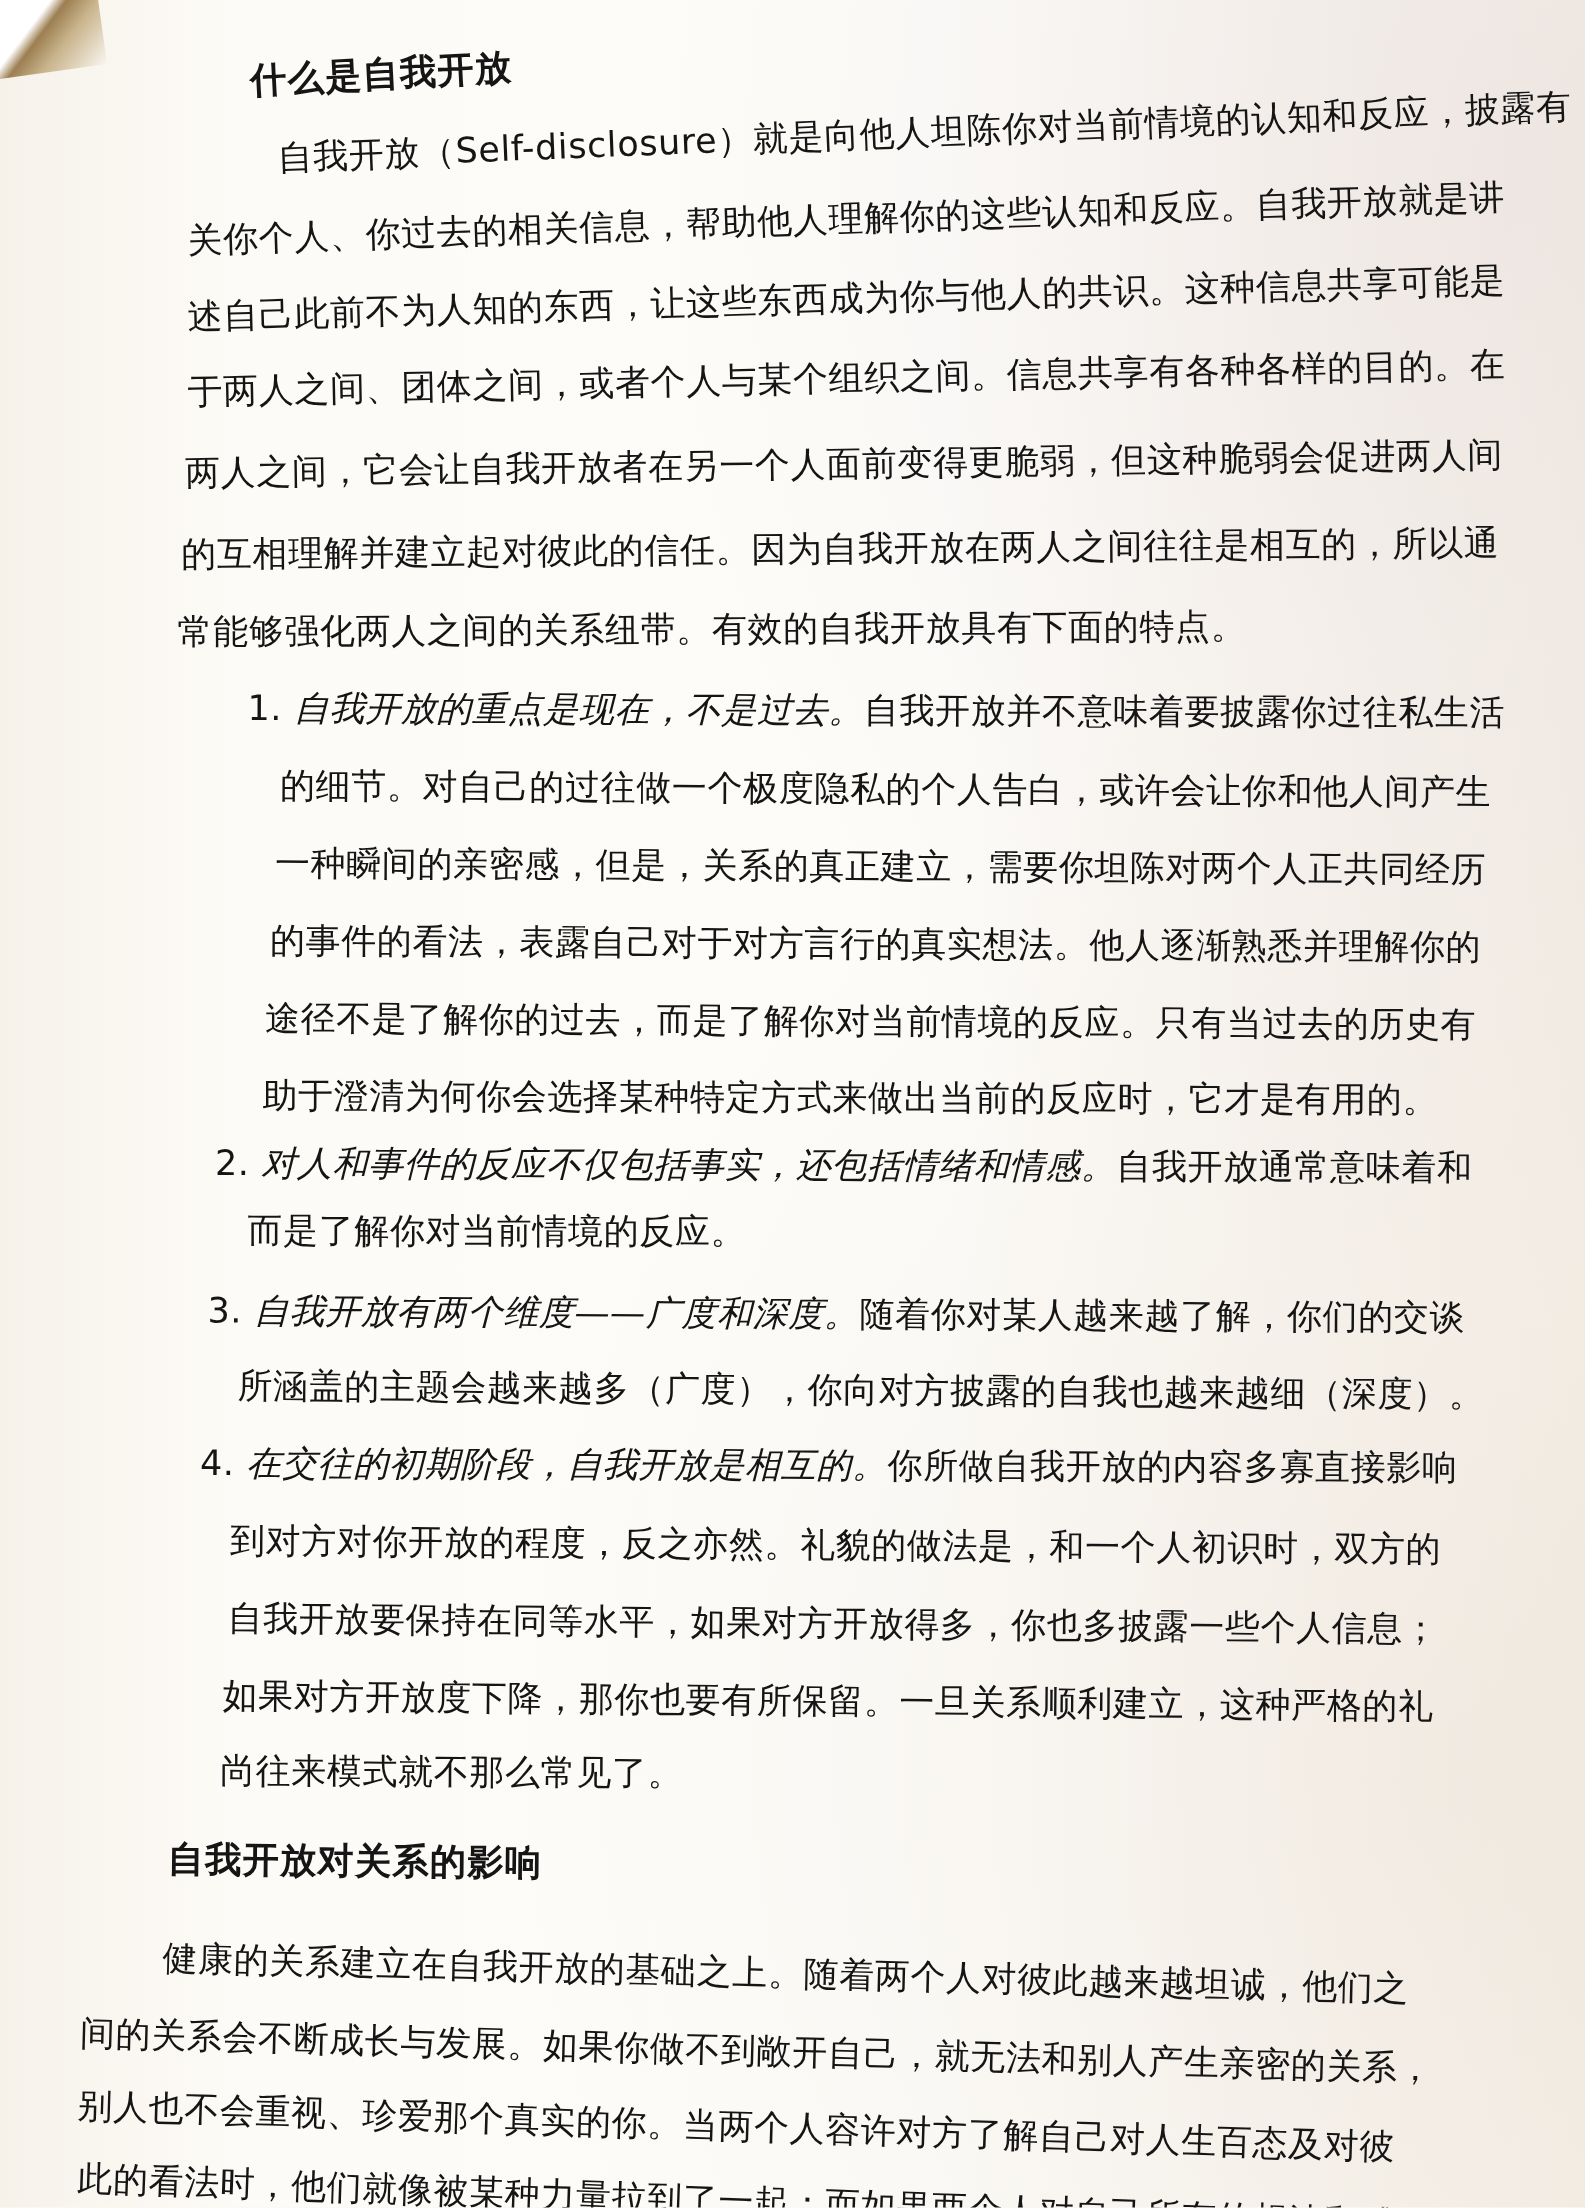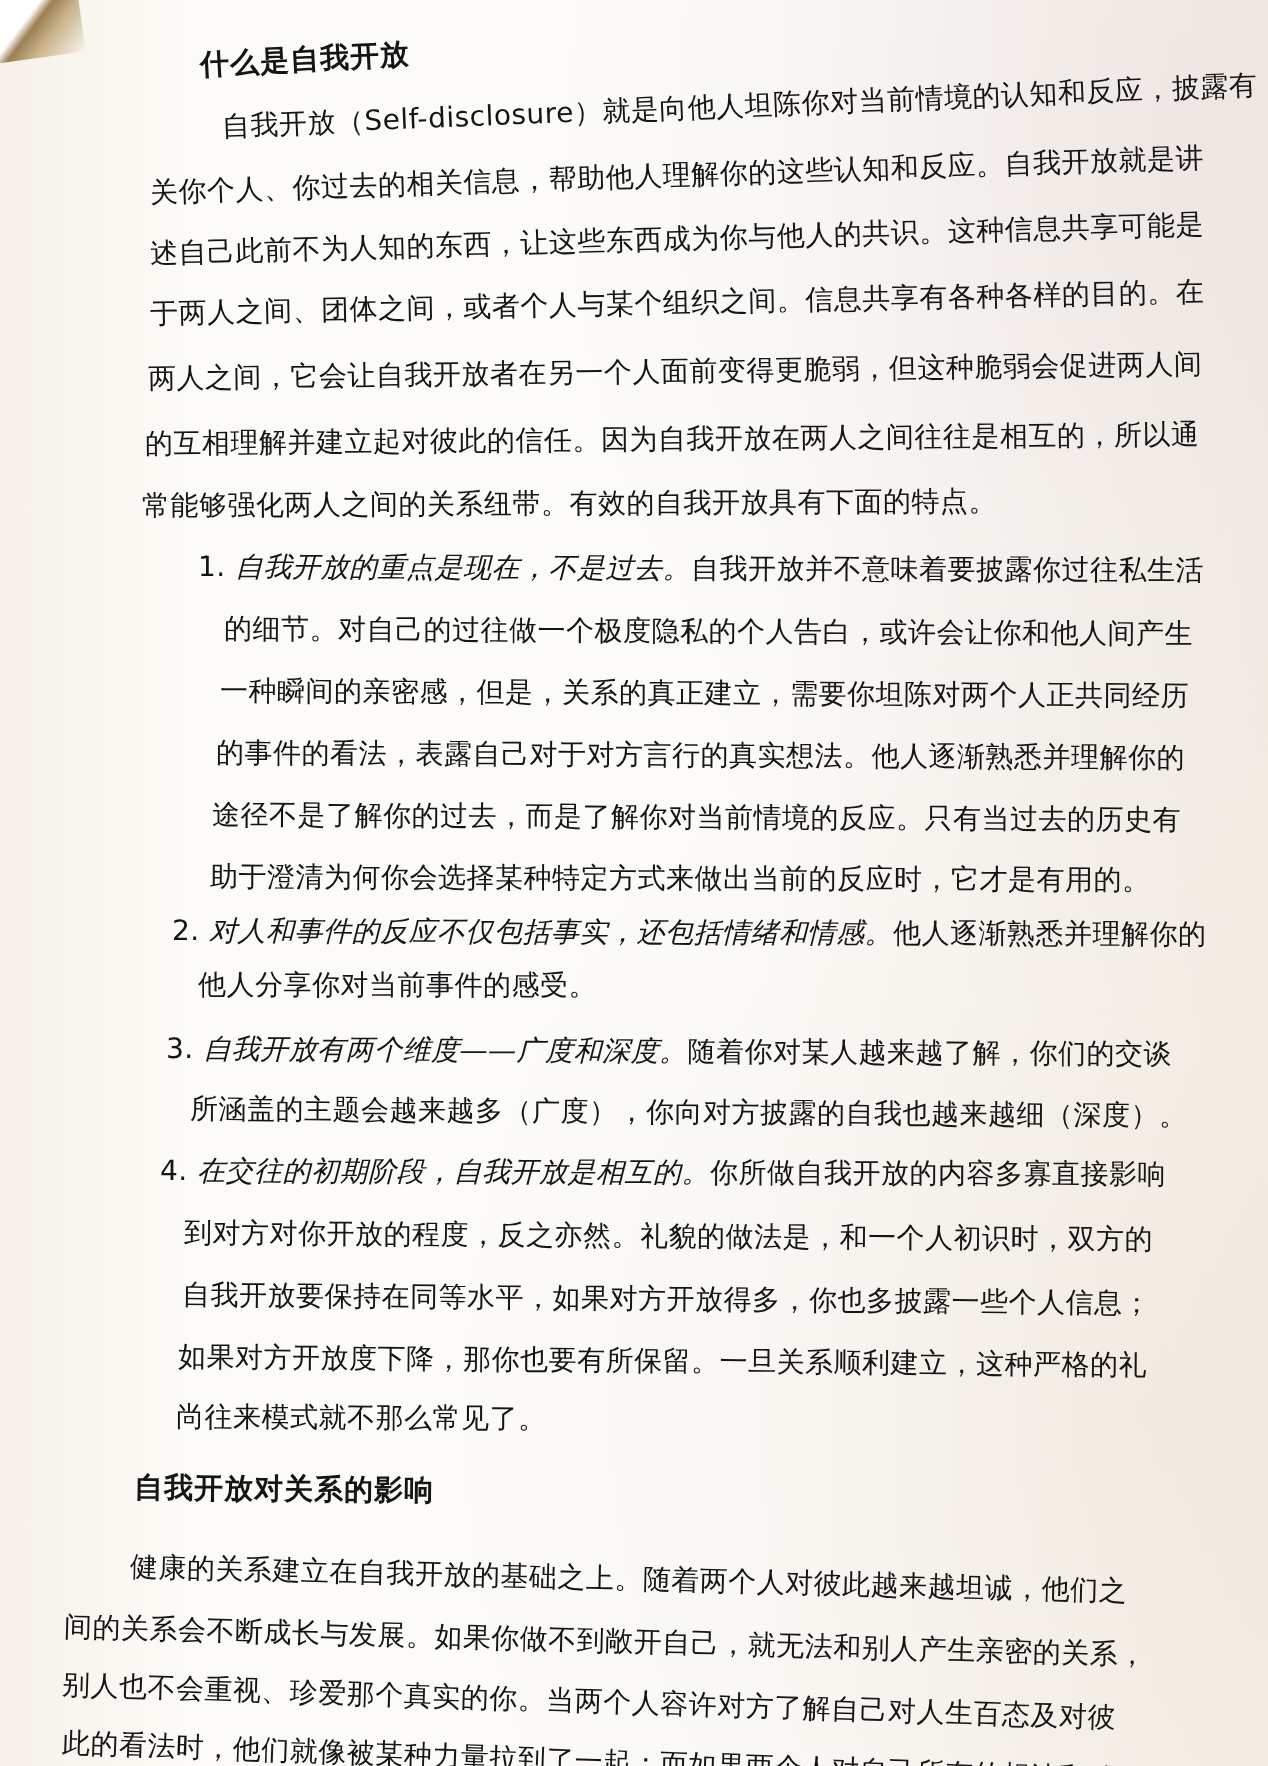--- a/index.html
+++ b/index.html
@@ -80,23 +80,23 @@
       <span class="italic">自我开放的重点是现在，不是过去。</span><span>自我开放并不意味着要披露你过往私生活</span>
     </div>
     <div class="line" style="left:224px; top:610px; transform:rotate(0.3deg); transform-origin:0 50%;">的细节。对自己的过往做一个极度隐私的个人告白，或许会让你和他人间产生</div>
     <div class="line" style="left:220px; top:672px; transform:rotate(0.3deg); transform-origin:0 50%;">一种瞬间的亲密感，但是，关系的真正建立，需要你坦陈对两个人正共同经历</div>
     <div class="line" style="left:216px; top:734px; transform:rotate(0.3deg); transform-origin:0 50%;">的事件的看法，表露自己对于对方言行的真实想法。他人逐渐熟悉并理解你的</div>
     <div class="line" style="left:212px; top:796px; transform:rotate(0.3deg); transform-origin:0 50%;">途径不是了解你的过去，而是了解你对当前情境的反应。只有当过去的历史有</div>
     <div class="line" style="left:210px; top:858px; transform:rotate(0.2deg); transform-origin:0 50%;">助于澄清为何你会选择某种特定方式来做出当前的反应时，它才是有用的。</div>
 
     <div class="line" style="left:172px; top:912px; transform:rotate(0.2deg); transform-origin:0 50%;">
       <span>2.</span>
-      <span class="italic">对人和事件的反应不仅包括事实，还包括情绪和情感。</span><span>他人逐渐熟悉并理解你的</span>
+      <span class="italic">对人和事件的反应不仅包括事实，还包括情绪和情感。</span><span>自我开放通常意味着和</span>
     </div>
-    <div class="line" style="left:198px; top:966px; transform:rotate(0.1deg); transform-origin:0 50%;">他人分享你对当前事件的感受。</div>
+    <div class="line" style="left:198px; top:966px; transform:rotate(0.1deg); transform-origin:0 50%;">而是了解你对当前情境的反应。</div>
 
     <div class="line" style="left:166px; top:1030px; transform:rotate(0.3deg); transform-origin:0 50%;">
       <span>3.</span>
       <span class="italic">自我开放有两个维度——广度和深度。</span><span>随着你对某人越来越了解，你们的交谈</span>
     </div>
     <div class="line" style="left:190px; top:1090px; transform:rotate(0.4deg); transform-origin:0 50%;">所涵盖的主题会越来越多（广度），你向对方披露的自我也越来越细（深度）。</div>
 
     <div class="line" style="left:160px; top:1152px; transform:rotate(0.2deg); transform-origin:0 50%;">
       <span>4.</span>
       <span class="italic">在交往的初期阶段，自我开放是相互的。</span><span>你所做自我开放的内容多寡直接影响</span>

